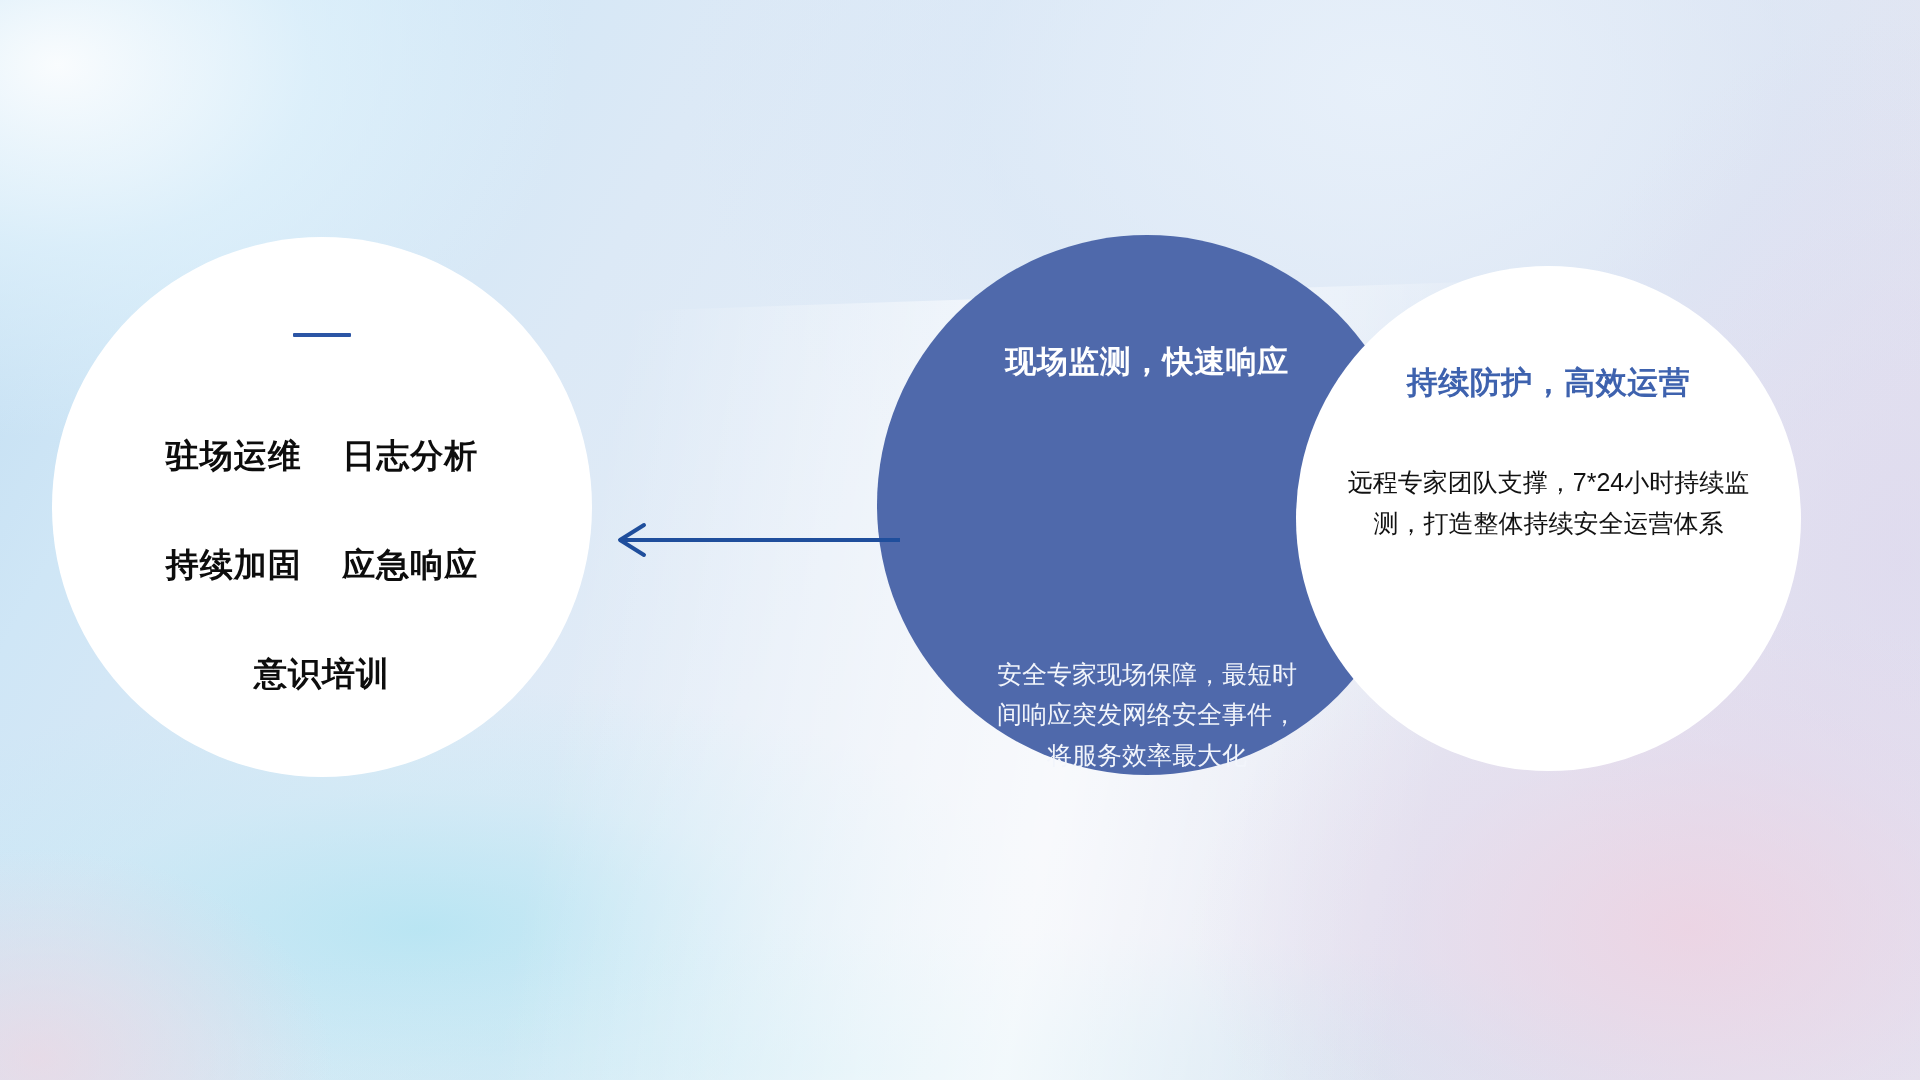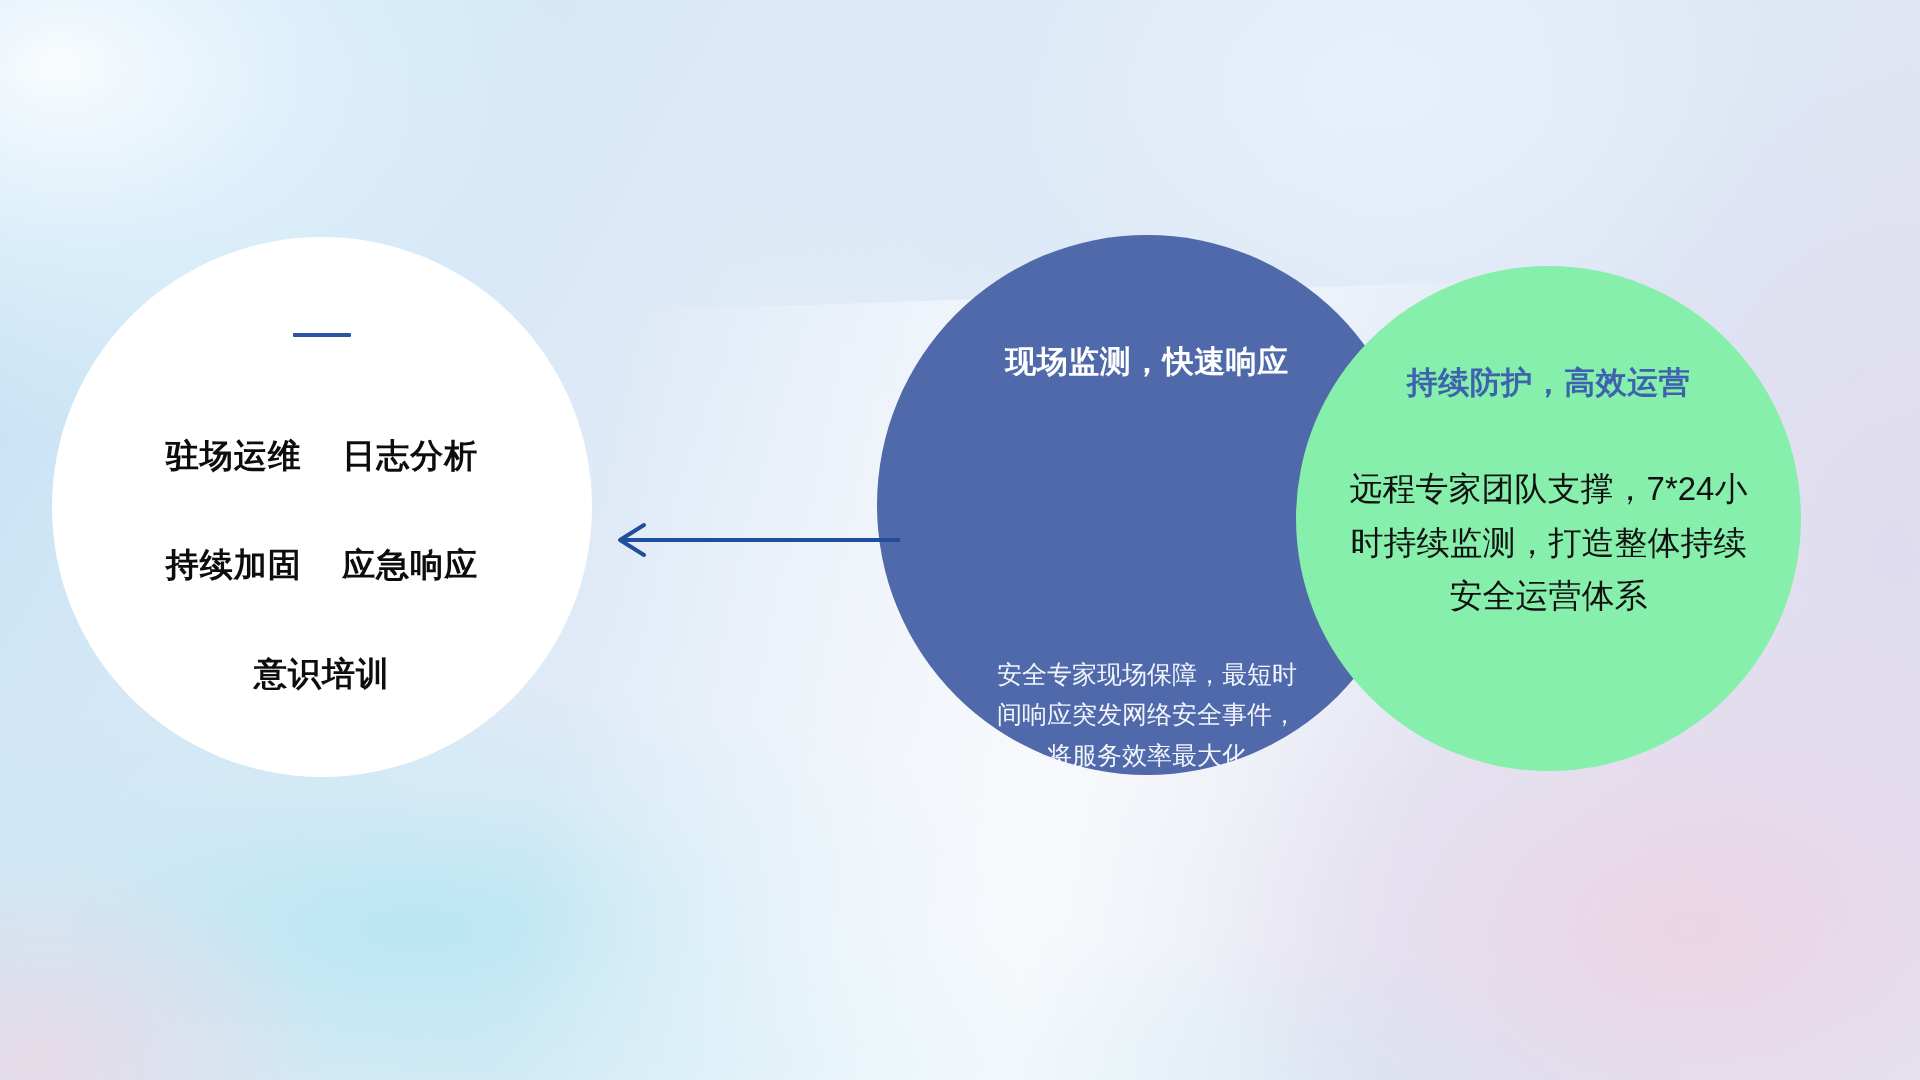--- a/index.html
+++ b/index.html
@@ -119,21 +119,21 @@
     height: 540px;
     background: #4f69ab;
     z-index: 4;
   }
 
   #circle-three {
     left: 1296px;
     top: 266px;
     width: 505px;
     height: 505px;
-    background: #86efac;
+    background: #ffffff;
     z-index: 5;
   }
 
   
   #circle-one-content {
     position: absolute;
     left: 0;
     top: 0;
     width: 100%;
     height: 100%;
@@ -213,21 +213,21 @@
     color: #3e62ae;
     font-size: 31px;
     font-weight: bold;
     letter-spacing: 0.5px;
     line-height: 1.1;
     white-space: nowrap;
   }
   #circle-three-body {
     margin-top: 62px;
     color: #111111;
-    font-size: 33px;
+    font-size: 25px;
     line-height: 1.62;
     text-align: center;
     width: 410px;
     font-weight: 400;
   }
 
   
   #flow-arrow {
     position: absolute;
     left: 600px;

